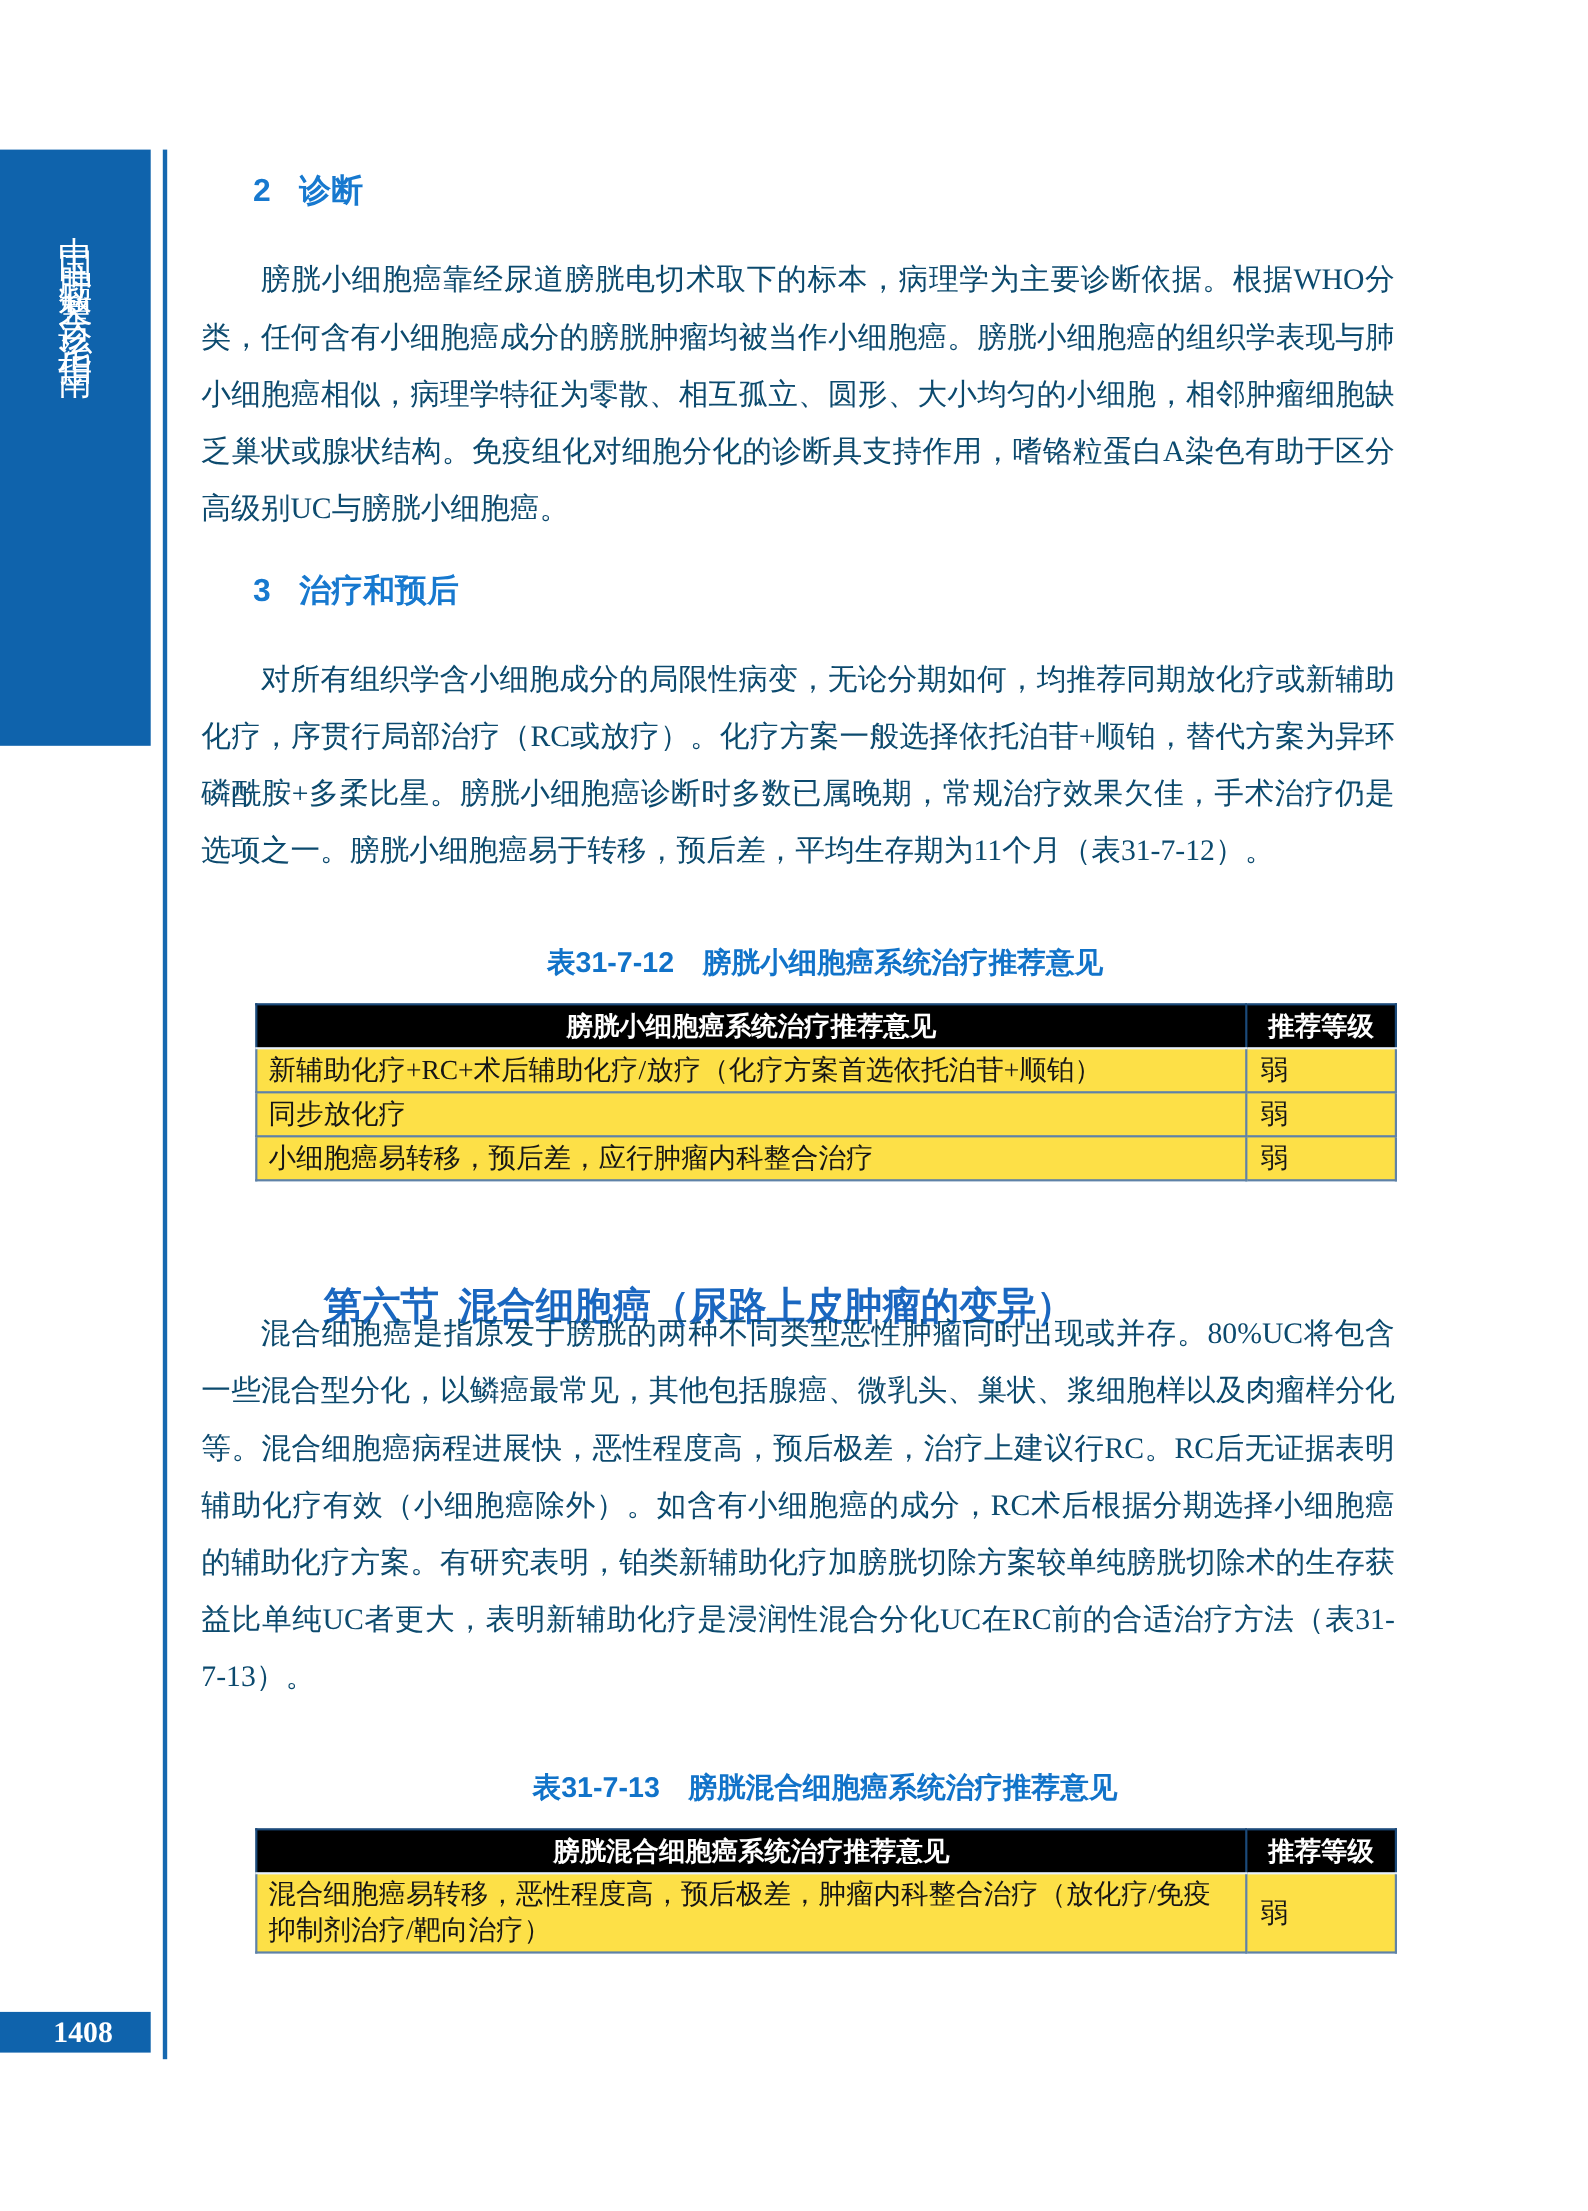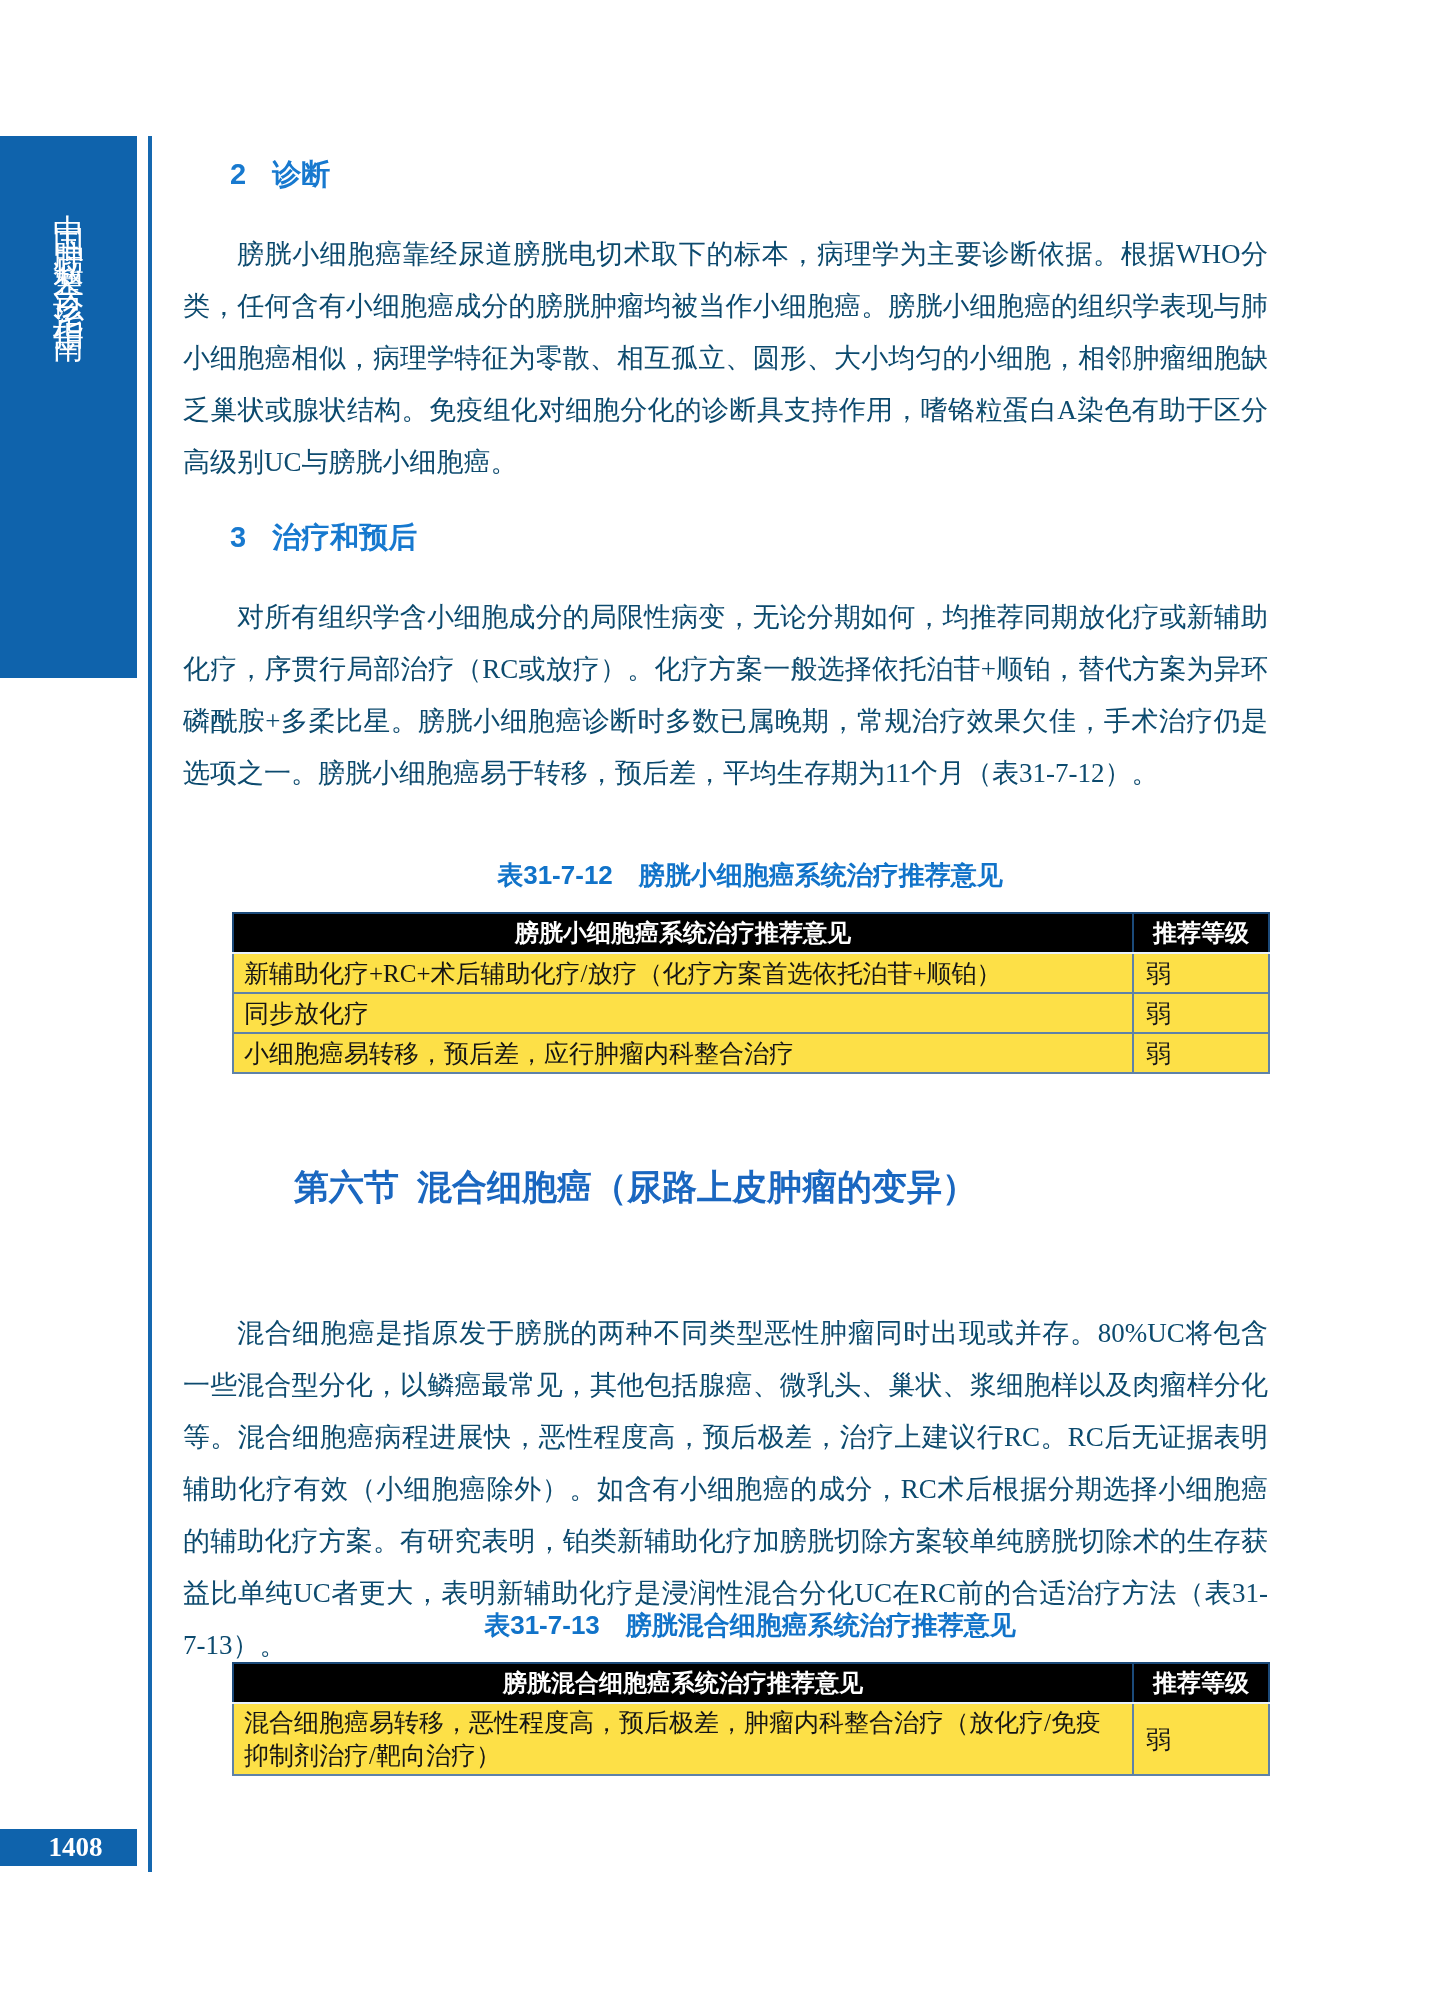--- a/index.html
+++ b/index.html
@@ -140,21 +140,21 @@
         <td>小细胞癌易转移，预后差，应行肿瘤内科整合治疗</td>
         <td class="grade">弱</td>
       </tr>
     </tbody>
   </table>
 
   <div class="section-heading">
     <span class="h-num">第六节</span><span class="h-title">混合细胞癌（尿路上皮肿瘤的变异）</span>
   </div>
 
-  <div class="para" style="top:1307px;">混合细胞癌是指原发于膀胱的两种不同类型恶性肿瘤同时出现或并存。80%UC将包含一些混合型分化，以鳞癌最常见，其他包括腺癌、微乳头、巢状、浆细胞样以及肉瘤样分化等。混合细胞癌病程进展快，恶性程度高，预后极差，治疗上建议行RC。RC后无证据表明辅助化疗有效（小细胞癌除外）。如含有小细胞癌的成分，RC术后根据分期选择小细胞癌的辅助化疗方案。有研究表明，铂类新辅助化疗加膀胱切除方案较单纯膀胱切除术的生存获益比单纯UC者更大，表明新辅助化疗是浸润性混合分化UC在RC前的合适治疗方法（表31-7-13）。</div>
+  <div class="para" style="top:1186px;">混合细胞癌是指原发于膀胱的两种不同类型恶性肿瘤同时出现或并存。80%UC将包含一些混合型分化，以鳞癌最常见，其他包括腺癌、微乳头、巢状、浆细胞样以及肉瘤样分化等。混合细胞癌病程进展快，恶性程度高，预后极差，治疗上建议行RC。RC后无证据表明辅助化疗有效（小细胞癌除外）。如含有小细胞癌的成分，RC术后根据分期选择小细胞癌的辅助化疗方案。有研究表明，铂类新辅助化疗加膀胱切除方案较单纯膀胱切除术的生存获益比单纯UC者更大，表明新辅助化疗是浸润性混合分化UC在RC前的合适治疗方法（表31-7-13）。</div>
 
   <div class="tbl-caption" style="top:1610px;">表31-7-13　膀胱混合细胞癌系统治疗推荐意见</div>
 
   <table class="tbl" style="top:1662px;">
     <colgroup>
         <col style="width:900px">
         <col style="width:136px">
       </colgroup>
     <thead>
       <tr>

